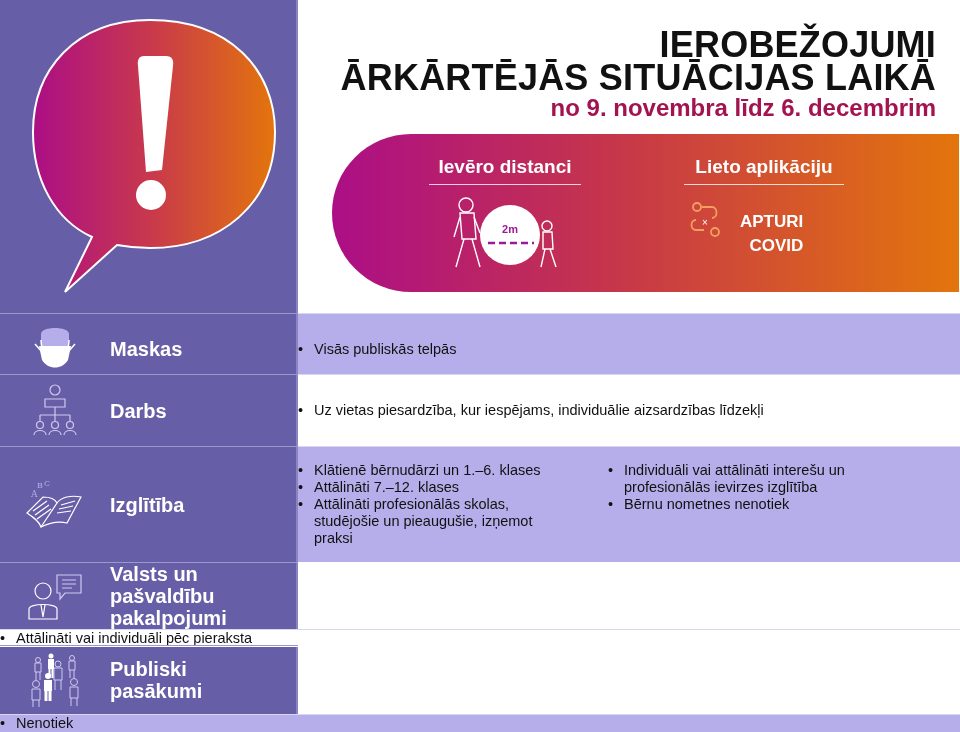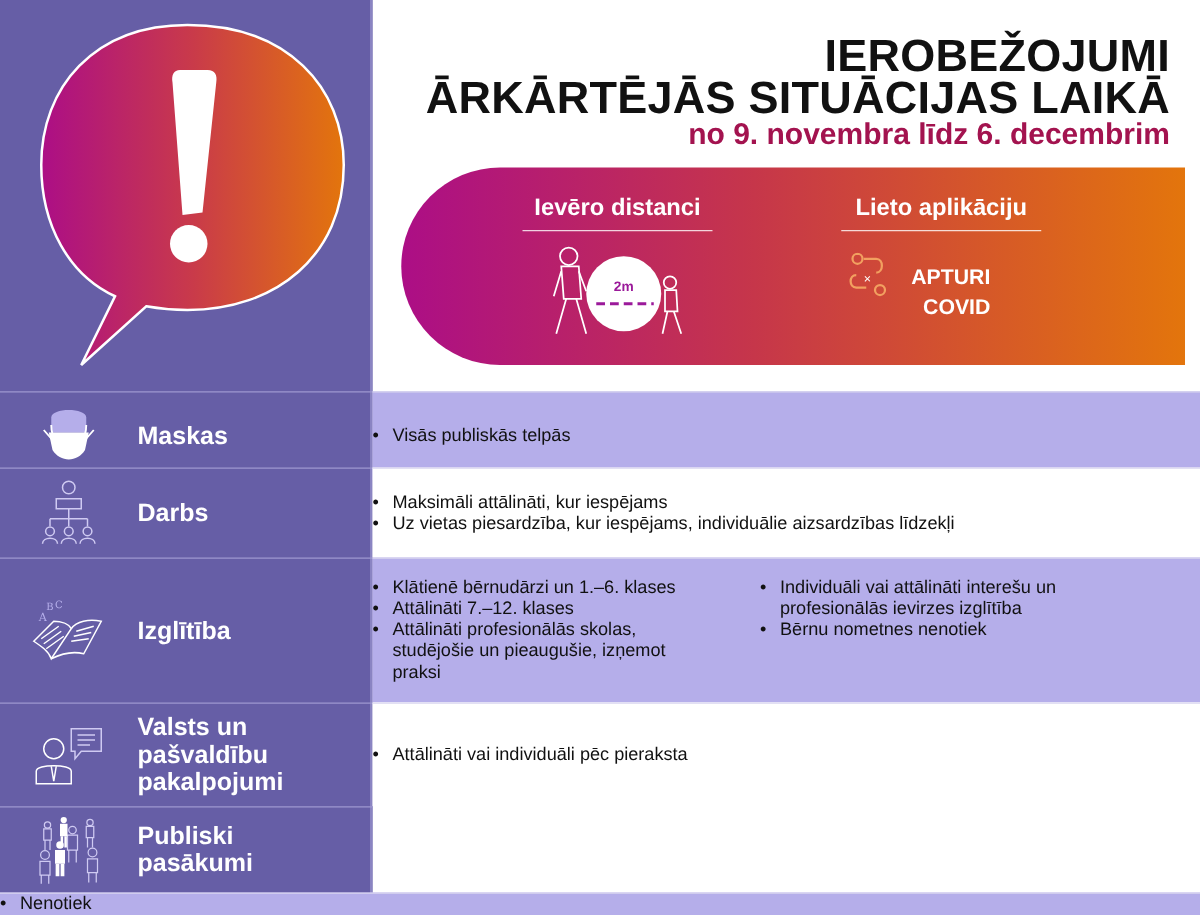--- a/index.html
+++ b/index.html
@@ -3,21 +3,21 @@
   <meta charset="utf-8">
   <style>
     * { box-sizing: border-box; margin: 0; padding: 0; }
     html, body { width: 960px; height: 732px; overflow: hidden; background: #ffffff; }
     body { font-family: "DejaVu Sans", sans-serif; position: relative; }
     .left-col { position: absolute; left: 0; top: 0; width: 298px; height: 732px; background: #665ea6; border-right: 2px solid #8a84c2; }
     .bubble { position: absolute; left: 0; top: 0; width: 298px; height: 313px; }
     .header { position: absolute; right: 24px; top: 28px; text-align: right; }
     .h1 { font-family: "Liberation Sans", sans-serif; font-weight: bold; font-size: 36px; line-height: 33px; color: #111; letter-spacing: 0.2px; }
     .h2 { font-family: "Liberation Sans", sans-serif; font-weight: bold; font-size: 24px; line-height: 28px; color: #a3134f; }
-    .banner { position: absolute; left: 321px; top: 134px; width: 627px; height: 158px; border-radius: 100px 0 0 100px; background: linear-gradient(90deg, #ac0e86 0%, #c6364a 45%, #e3750c 100%); }
+    .banner { position: absolute; left: 332px; top: 134px; width: 627px; height: 158px; border-radius: 100px 0 0 100px; background: linear-gradient(90deg, #ac0e86 0%, #c6364a 45%, #e3750c 100%); }
     .banner-col { position: absolute; top: 22px; text-align: center; color: #fff; }
     .banner-title { font-family: "Liberation Sans", sans-serif; font-size: 19px; font-weight: bold; padding-bottom: 6px; border-bottom: 1px solid rgba(255,255,255,0.8); color: #fff; white-space: nowrap; }
     .apturi { position: absolute; left: 408px; top: 76px; font-family: "Liberation Sans", sans-serif; font-weight: bold; font-size: 17px; line-height: 24px; color: #fff; text-align: right; }
     .row { position: absolute; left: 0; width: 960px; display: flex; }
     .row-label { width: 298px; height: 100%; display: flex; align-items: center; border-top: 1px solid #9d97d0; }
     .row-icon { width: 110px; display: flex; justify-content: center; align-items: center; }
     .row-title { font-family: "Liberation Sans", sans-serif; font-weight: bold; font-size: 20px; line-height: 22px; color: #fff; }
     .row-content { flex: 1; height: 100%; display: flex; align-items: center; font-family: "Liberation Sans", sans-serif; font-size: 14.5px; color: #111; border-top: 1px solid #d9d6f0; }
     .row-content.purple { background: #b5aeea; }
     .row-content.white { background: #ffffff; }
@@ -117,21 +117,20 @@
             <circle cx="23" cy="42" r="3.5"></circle>
             <circle cx="38" cy="42" r="3.5"></circle>
           <path d="M2,52 C2,46 14,46 14,52 M17,52 C17,46 29,46 29,52 M32,52 C32,46 44,46 44,52"></path>
         </g>
       </svg>
     </div>
     <div class="row-title">Darbs</div>
   </div>
   <div class="row-content white">
     <ul class="bullets">
-      <li>Maksimāli attālināti, kur iespējams</li>
       <li>Uz vietas piesardzība, kur iespējams, individuālie aizsardzības līdzekļi</li>
     </ul>
   </div>
 </div>
 
 <div class="row" style="top:446px; height:116px;">
   <div class="row-label">
     <div class="row-icon">
       <svg width="60" height="52" viewBox="0 0 60 52">
         <text x="6" y="18" font-family="DejaVu Serif, serif" font-size="9" fill="#b5aeea">A</text>
@@ -154,21 +153,21 @@
         <li style="width:240px">Attālināti profesionālās skolas, studējošie un pieaugušie, izņemot praksi</li>
       </ul>
       <ul class="bullets" style="width:280px; align-self:flex-start;">
         <li style="width:270px">Individuāli vai attālināti interešu un profesionālās ievirzes izglītība</li>
         <li>Bērnu nometnes nenotiek</li>
       </ul>
     </div>
   </div>
 </div>
 
-<div class="row" style="top:562px; height:83px;">
+<div class="row" style="top:562px; height:83px;flex-direction:column;">
   <div class="row-label">
     <div class="row-icon">
       <svg width="56" height="50" viewBox="0 0 56 50">
         <g fill="none" stroke="#fff" stroke-width="1.2">
           <circle cx="16" cy="20" r="8"></circle>
           <path d="M2,48 L2,38 C2,32 30,32 30,38 L30,48 Z"></path>
           <path d="M14,34 L16,46 L18,34"></path>
         </g>
         <g fill="none" stroke="#cfcaf2" stroke-width="1.2">
           <path d="M30,4 L54,4 L54,22 L38,22 L33,28 L33,22 L30,22 Z"></path>

